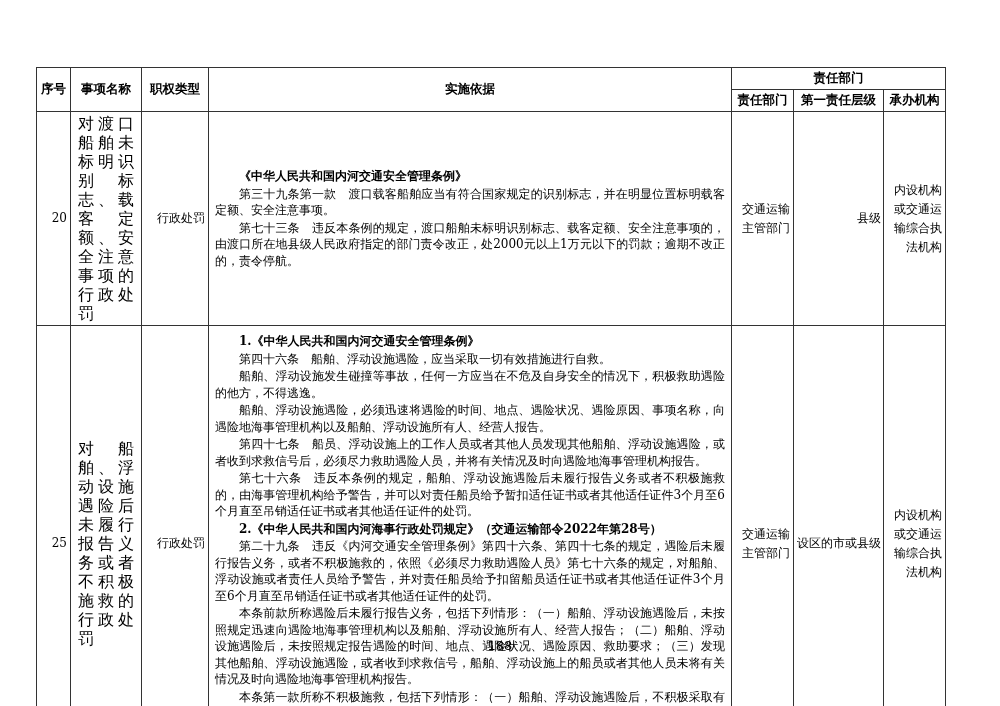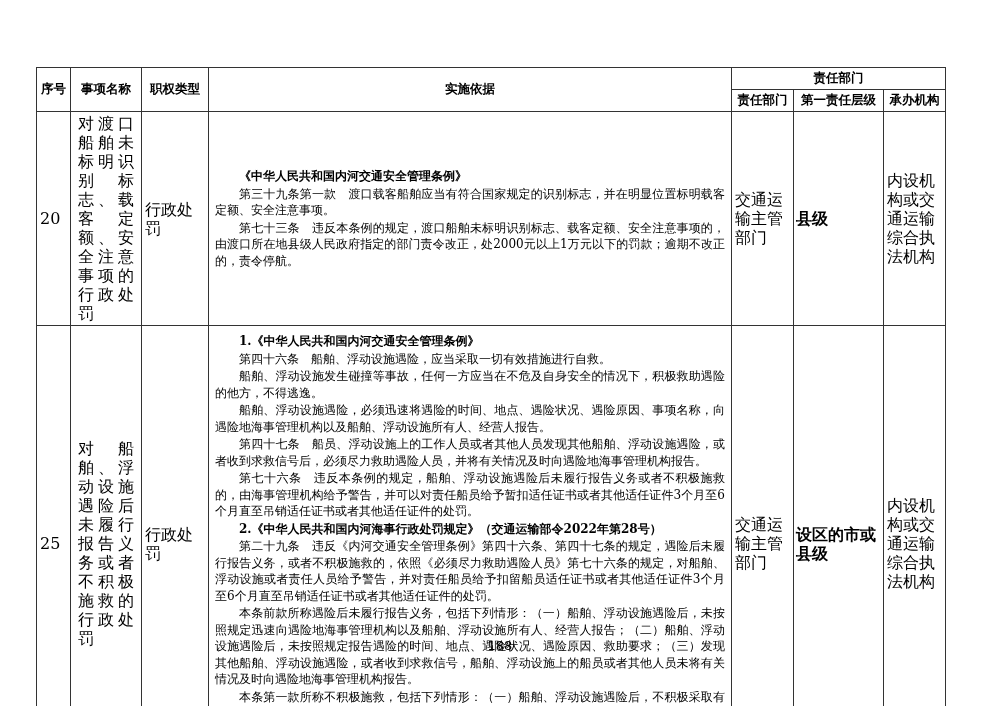--- a/index.html
+++ b/index.html
@@ -33,27 +33,27 @@
     text-align: center;
     vertical-align: middle;
     padding: 2px 2px;
   }
   thead tr.h1 { height: 21px; }
   thead tr.h2 { height: 20px; }
   tbody tr:nth-child(1) { height: 128px; }
   tbody tr:nth-child(2) { height: 384px; }
 
   td.c-num, td.c-type, td.c-dept, td.c-level, td.c-agency {
-    font-size: 16px;
-    text-align: left;
+    font-size: 12px;
+    text-align: right;
     vertical-align: middle;
     padding: 2px 3px;
     line-height: 19px;
   }
-  td.c-level { padding: 2px 2px; font-weight: bold; }
+  td.c-level { padding: 2px 2px; }
   td.c-name {
     font-size: 16px;
     line-height: 19px;
     text-align: justify;
     vertical-align: middle;
     padding: 2px 7px;
   }
   td.c-basis {
     font-size: 12px;
     line-height: 16.5px;

